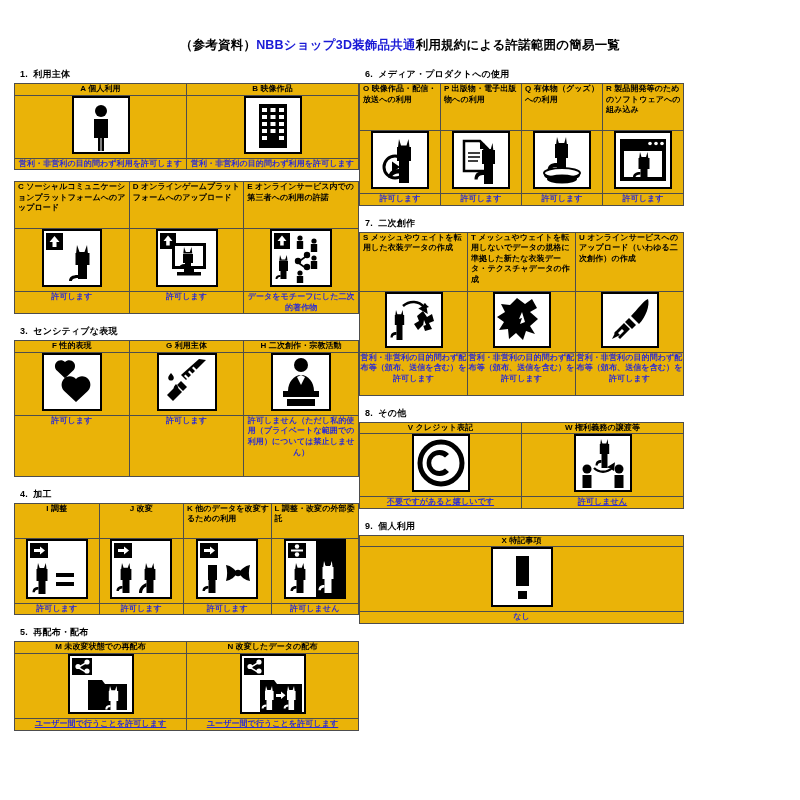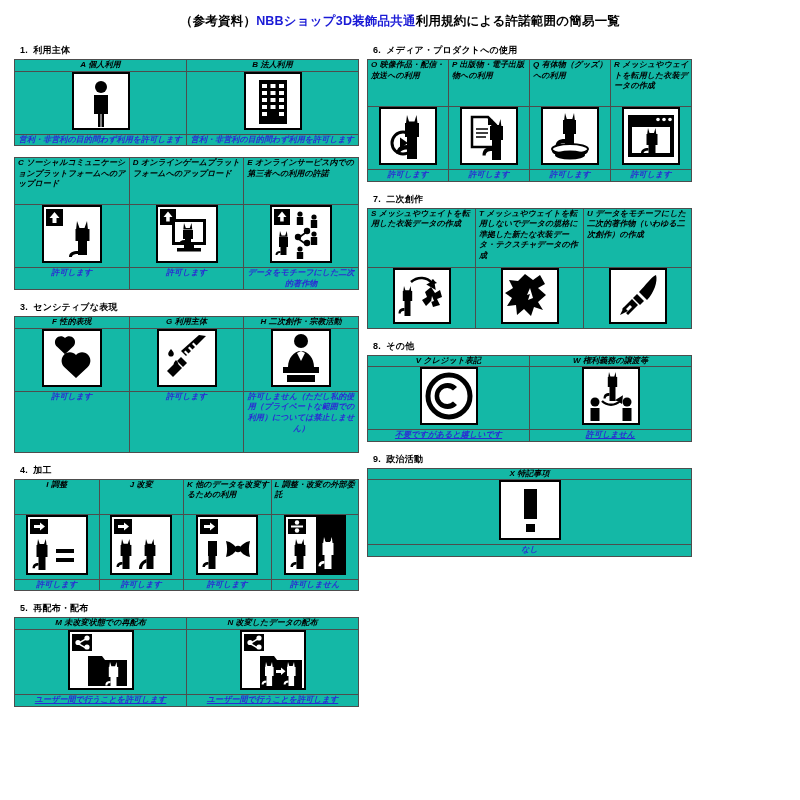--- a/index.html
+++ b/index.html
@@ -12,35 +12,34 @@
     height: 800px;
     font-family: "Liberation Sans", "DejaVu Sans", sans-serif;
     color: #000000;
     overflow: hidden;
     position: relative;
   }
 
   
   #doc-title {
     text-align: center;
-    padding-top: 12px;
+    padding-top: 36px;
     line-height: 1.45;
   }
   #doc-title .line {
     font-size: 12.5px;
     font-weight: bold;
     letter-spacing: 0.2px;
   }
   .t-black { color: #000000; }
   .t-blue  { color: #1a1ad6; }
 
   
   #page {
     display: flex;
-    gap: 8px;
     padding: 14px 14px 0 14px;
     box-sizing: border-box;
     align-items: flex-start;
   }
   .col { display: flex; flex-direction: column; }
   .col-left  { width: 345px; }
   .col-right { width: 325px; justify-content: flex-end; }
 
   
   .section { margin-bottom: 11px; }
@@ -50,22 +49,21 @@
     margin: 0 0 2px 6px;
     letter-spacing: .2px;
     white-space: nowrap;
   }
 
   
   table.grid {
     border-collapse: collapse;
     table-layout: fixed;
     width: 100%;
-    background: #14b8a6;
-    font-style: italic;
+    background: #eab308;
   }
   table.grid td {
     border: 1px solid #4d4d4d;
     vertical-align: top;
     padding: 0;
   }
   td.hdr {
     font-size: 8px;
     font-weight: bold;
     text-align: center;
@@ -112,21 +110,21 @@
 <div id="page">
 
   <div class="col col-left">
 
     <div class="section">
       <div class="section-title"><span>1.</span>&nbsp;&nbsp;<span>利用主体</span></div>
       <table class="grid">
         <tbody>
             <tr>
           <td class="hdr" style="width:50%">A 個人利用</td>
-          <td class="hdr" style="width:50%">B 法人利用</td>
+          <td class="hdr" style="width:50%">B 映像作品</td>
         </tr>
         <tr>
           <td class="icon" style="height:62px">
             <span class="iconbox">
               <svg width="54" height="54" viewBox="0 0 54 54">
                     <rect width="54" height="54" fill="#fff"></rect>
                     <circle cx="27" cy="13" r="6" fill="#000"></circle>
                     <path d="M20 21h14v19h-4v13h-2.5V40h-1V53H24V40h-4z" fill="#000"></path>
                   </svg>
             </span>
@@ -489,21 +487,21 @@
   <div class="col col-right">
 
     <div class="section">
       <div class="section-title"><span>6.</span>&nbsp;&nbsp;<span>メディア・プロダクトへの使用</span></div>
       <table class="grid">
         <tbody>
             <tr>
           <td class="hdr lead" style="width:25%;height:46px">O 映像作品・配信・放送への利用</td>
           <td class="hdr lead" style="width:25%">P 出版物・電子出版物への利用</td>
           <td class="hdr lead" style="width:25%">Q 有体物（グッズ）への利用</td>
-          <td class="hdr lead" style="width:25%">R メッシュやウェイトを転用した衣装データの作成</td>
+          <td class="hdr lead" style="width:25%">R 製品開発等のためのソフトウェアへの組み込み</td>
         </tr>
         <tr>
           <td class="icon" style="height:60px">
             <span class="iconbox">
               <svg width="54" height="54" viewBox="0 0 54 54">
                     <rect width="54" height="54" fill="#fff"></rect>
                     <g fill="#000">
                       <path d="M26 6l2 6.5h5.5L35.5 6l1 8h-11.5z"></path>
                       <path d="M24 14h14v14H24z"></path>
                       <path d="M26 28h10v22H26z"></path>
@@ -581,21 +579,21 @@
         </table>
     </div>
 
     <div class="section">
       <div class="section-title"><span>7.</span>&nbsp;&nbsp;<span>二次創作</span></div>
       <table class="grid">
         <tbody>
             <tr>
           <td class="hdr lead" style="width:33.34%;height:58px">S メッシュやウェイトを転用した衣装データの作成</td>
           <td class="hdr lead" style="width:33.33%">T メッシュやウェイトを転用しないでデータの規格に準拠した新たな衣装データ・テクスチャデータの作成</td>
-          <td class="hdr lead" style="width:33.33%">U データをモチーフにした二次的著作物（いわゆる二次創作）の作成</td>
+          <td class="hdr lead" style="width:33.33%">U オンラインサービスへのアップロード（いわゆる二次創作）の作成</td>
         </tr>
         <tr>
           <td class="icon" style="height:58px">
             <span class="iconbox">
               <svg width="54" height="52" viewBox="0 0 54 52">
                     <rect width="54" height="52" fill="#fff"></rect>
                     <g fill="#000">
                       <path d="M9 16l1.4 4.2h3.8L15.6 16l.7 5.4H8.3z"></path>
                       <path d="M7.8 21h9.4v10H7.8z"></path>
                       <path d="M9.5 31h6v15h-6z"></path>
@@ -626,20 +624,25 @@
               <svg width="54" height="52" viewBox="0 0 54 52">
                     <rect width="54" height="52" fill="#fff"></rect>
                     <path d="M45 5c2 6-2 18-9 25l-8-8C35 15 40 7 45 5z" fill="#000"></path>
                     <path d="M26 24l7 7-4 4-7-7z" fill="#000"></path>
                     <path d="M21 29l6 6-10 10-2-2 6-6-2-2-6 6-2-2z" fill="#000"></path>
                     <path d="M13 37l-4 8 8-4z" fill="#000"></path>
                   </svg>
             </span>
           </td>
         </tr>
+        <tr>
+          <td class="perm tall" style="height:42px">営利・非営利の目的問わず配布等（頒布、送信を含む）を許可します</td>
+          <td class="perm tall">営利・非営利の目的問わず配布等（頒布、送信を含む）を許可します</td>
+          <td class="perm tall">営利・非営利の目的問わず配布等（頒布、送信を含む）を許可します</td>
+        </tr>
       </tbody>
         </table>
     </div>
 
     <div class="section">
       <div class="section-title"><span>8.</span>&nbsp;&nbsp;<span>その他</span></div>
       <table class="grid">
         <tbody>
             <tr>
           <td class="hdr" style="width:50%">V クレジット表記</td>
@@ -678,21 +681,21 @@
         </tr>
         <tr>
           <td class="perm u">不要ですがあると嬉しいです</td>
           <td class="perm u">許可しません</td>
         </tr>
       </tbody>
         </table>
     </div>
 
     <div class="section">
-      <div class="section-title"><span>9.</span>&nbsp;&nbsp;<span>政治活動</span></div>
+      <div class="section-title"><span>9.</span>&nbsp;&nbsp;<span>個人利用</span></div>
       <table class="grid">
         <tbody>
             <tr>
           <td class="hdr">X 特記事項</td>
         </tr>
         <tr>
           <td class="icon" style="height:62px">
             <span class="iconbox">
               <svg width="58" height="56" viewBox="0 0 58 56">
                     <rect width="58" height="56" fill="#fff"></rect>

